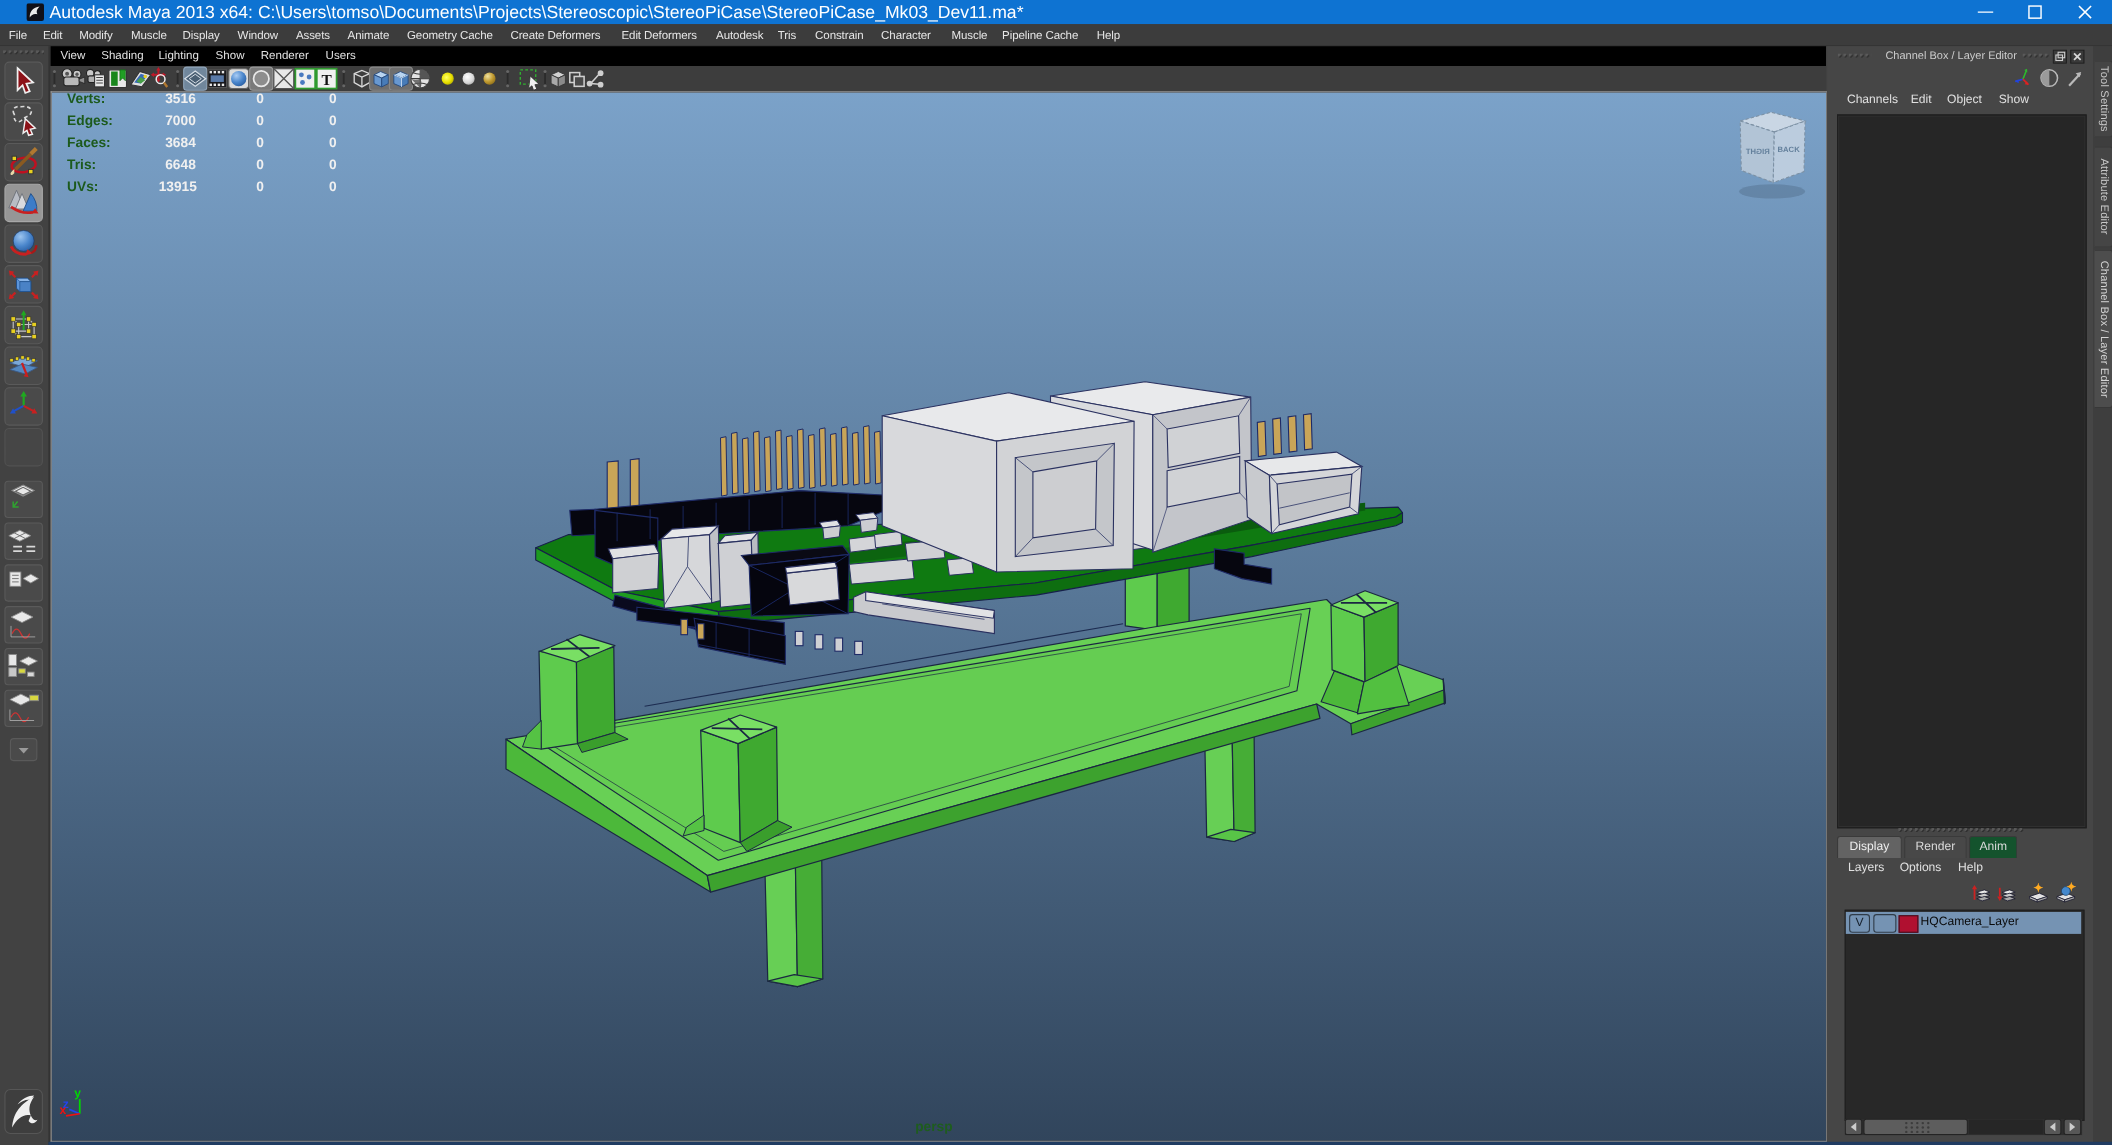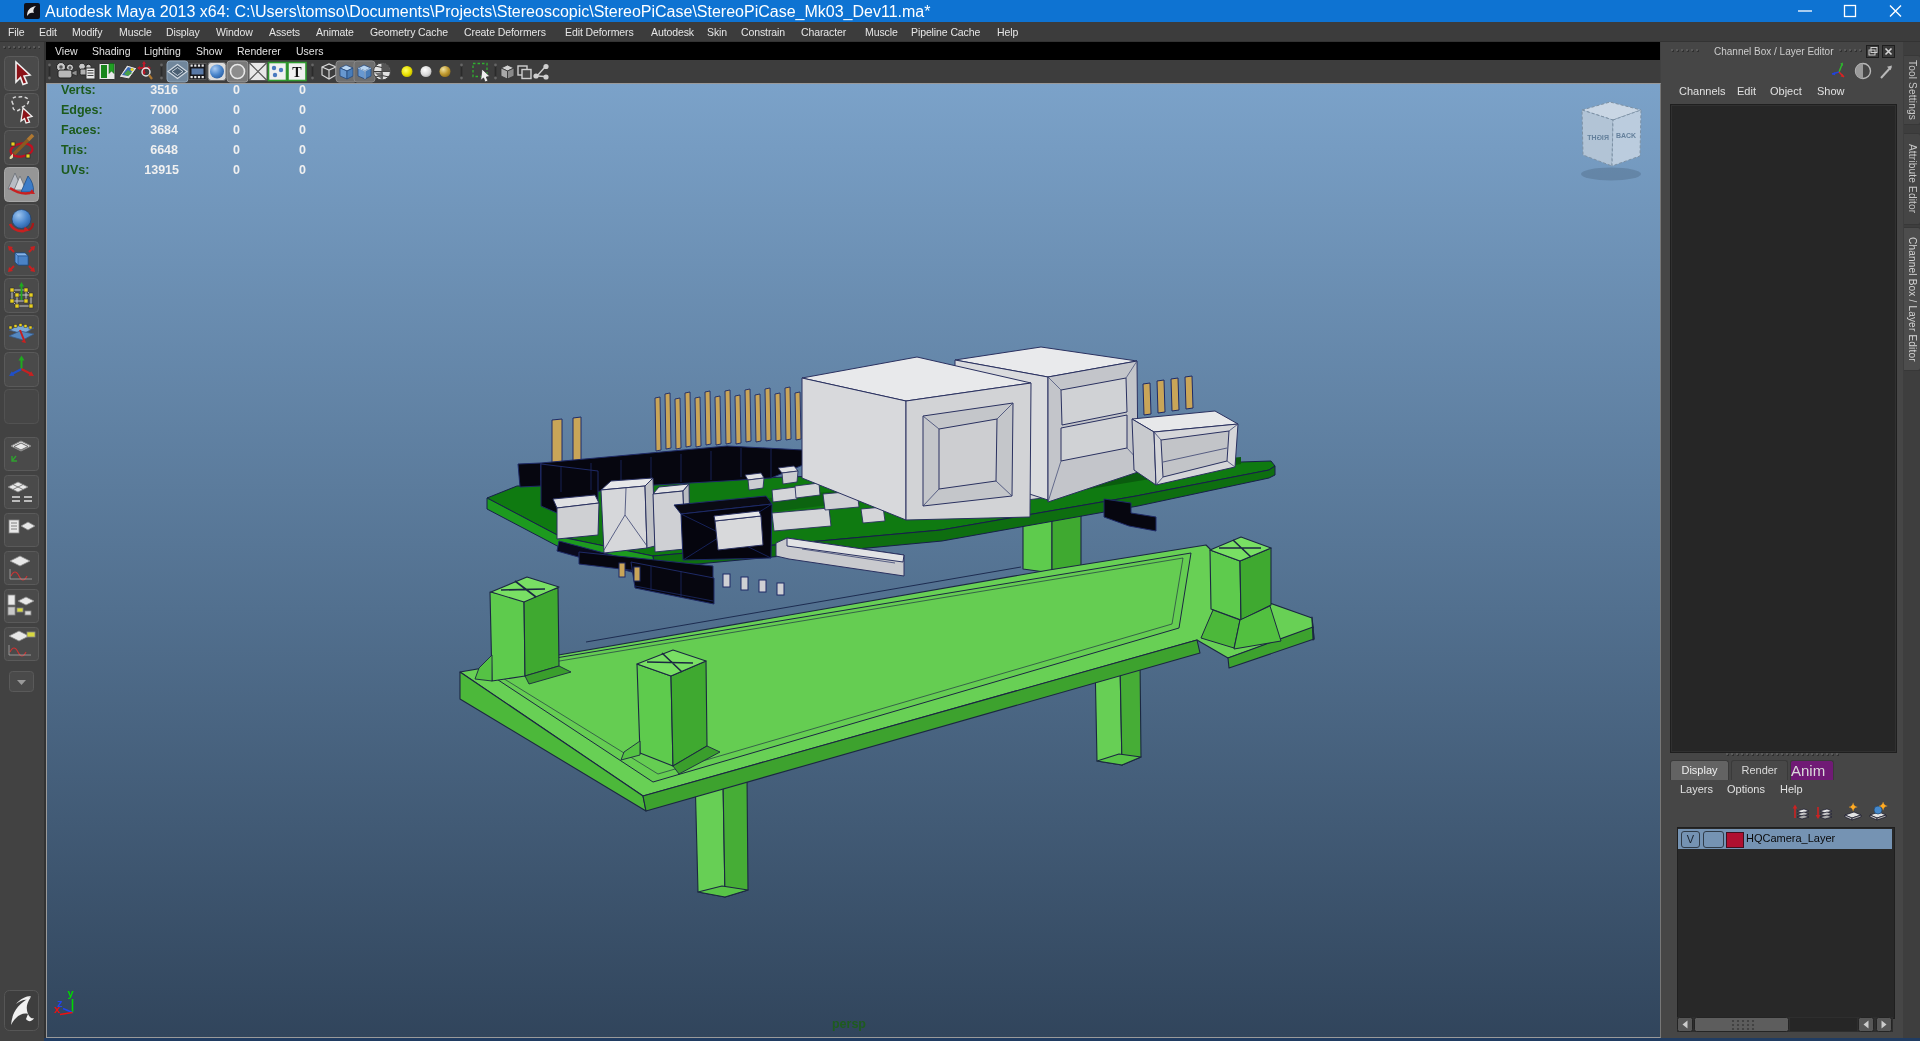--- a/index.html
+++ b/index.html
@@ -50,21 +50,21 @@
     <span style="left:72px">Modify</span>
   <span style="left:119px">Muscle</span>
     <span style="left:166px">Display</span>
     <span style="left:216px">Window</span>
   <span style="left:269px">Assets</span>
     <span style="left:316px">Animate</span>
     <span style="left:370px">Geometry Cache</span>
   <span style="left:464px">Create Deformers</span>
     <span style="left:565px">Edit Deformers</span>
   <span style="left:651px">Autodesk</span>
-    <span style="left:707px">Skin</span>
+    <span style="left:707px">Tris</span>
     <span style="left:741px">Constrain</span>
   <span style="left:801px">Character</span>
     <span style="left:865px">Muscle</span>
     <span style="left:911px">Pipeline Cache</span>
   <span style="left:997px">Help</span>
 </div>
 
 <div id="toolbox" class="abs"></div>
 <div class="dots abs" style="left:2px;top:45px;width:38px;"></div>
 <svg class="abs" id="toolicons" style="left:0;top:42px" width="44" height="999">
@@ -702,21 +702,21 @@
   <span class="rmenu" style="left:18px;top:0">Channels</span>
   <span class="rmenu" style="left:76px;top:0">Edit</span>
   <span class="rmenu" style="left:109px;top:0">Object</span>
   <span class="rmenu" style="left:156px;top:0">Show</span>
 </div>
 <div class="abs" style="left:1670px;top:104px;width:225px;height:647px;background:#262626;border:1px solid #1f1f1f;box-shadow:inset 0 0 0 1px #303030;"></div>
 <div class="dots abs" style="left:1725px;top:752px;width:115px;"></div>
 
 <div class="abs" style="left:1670px;top:760px;width:57px;height:19px;background:#636363;border:1px solid #3a3a3a;border-bottom:none;border-radius:3px 3px 0 0;color:#efefef;font-size:11px;text-align:center;line-height:19px;">Display</div>
 <div class="abs" style="left:1731px;top:760px;width:55px;height:19px;background:#484848;border:1px solid #3a3a3a;border-bottom:none;border-radius:3px 3px 0 0;color:#dadada;font-size:11px;text-align:center;line-height:19px;">Render</div>
-<div class="abs" style="left:1790px;top:760px;width:42px;height:19px;background:#701a75;border:1px solid #3a3a3a;border-bottom:none;border-radius:3px 3px 0 0;color:#dadada;font-size:15px;text-align:left;line-height:19px;">Anim</div>
+<div class="abs" style="left:1790px;top:760px;width:42px;height:19px;background:#14532d;border:1px solid #3a3a3a;border-bottom:none;border-radius:3px 3px 0 0;color:#dadada;font-size:11px;text-align:center;line-height:19px;">Anim</div>
 <div class="abs" style="left:1661px;top:783px;width:242px;height:16px;">
   <span class="rmenu" style="left:19px;top:0">Layers</span>
   <span class="rmenu" style="left:66px;top:0">Options</span>
   <span class="rmenu" style="left:119px;top:0">Help</span>
 </div>
 
 <svg class="abs" style="left:1790px;top:802px" width="105" height="21">
   <g stroke="#15152a" stroke-width="0.7">
     <polygon points="7,9 14,7 19,9 12,11" fill="#e8e8e8"></polygon>
     <polygon points="7,12 14,10 19,12 12,14" fill="#c9c9c9"></polygon>

